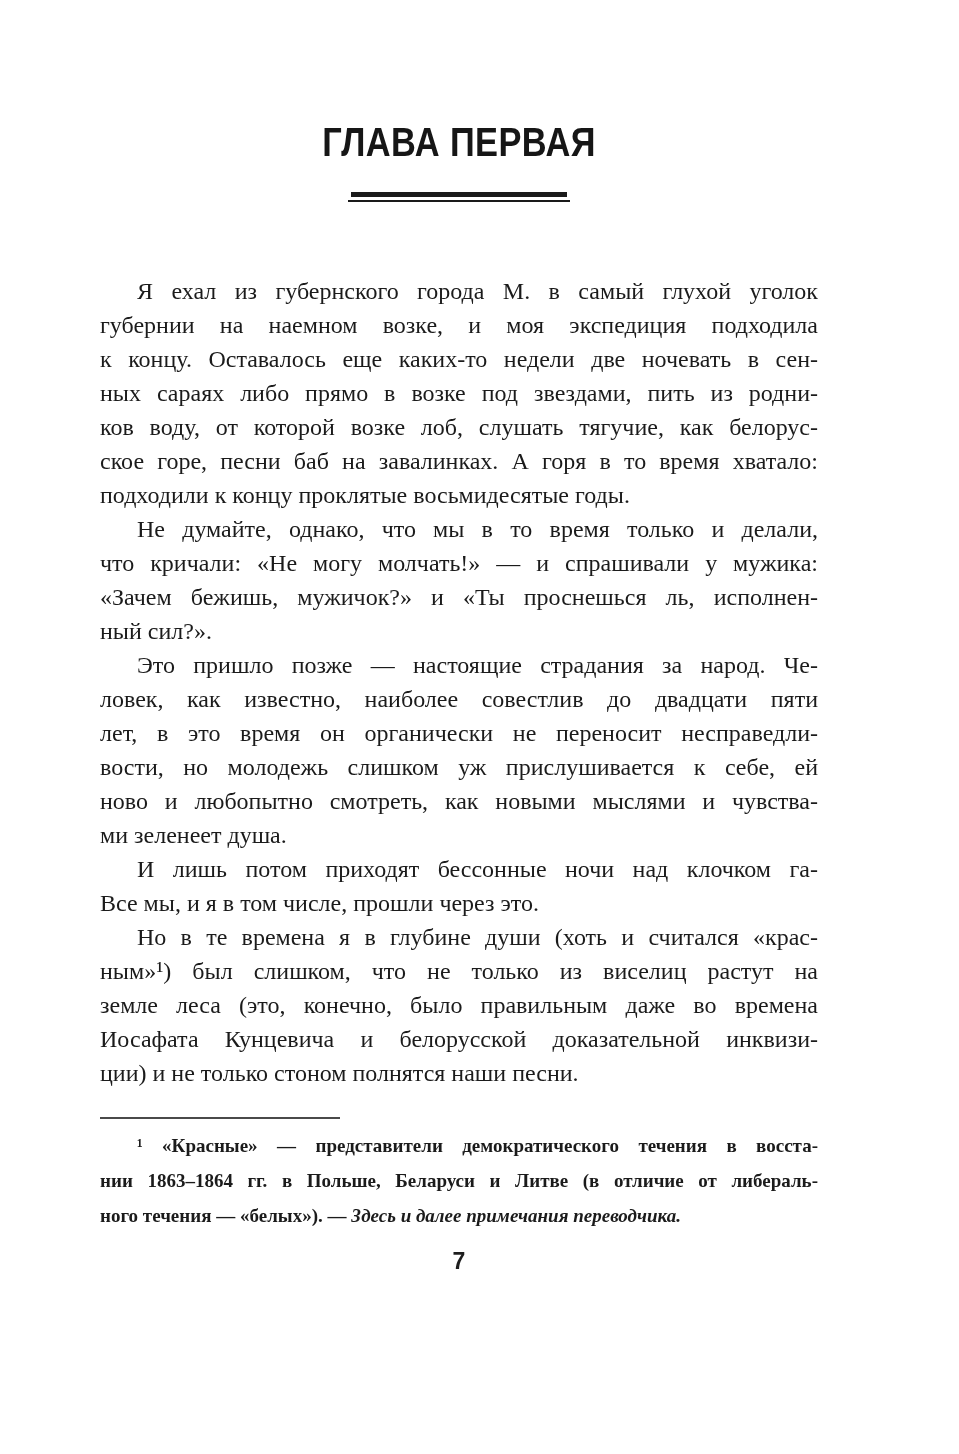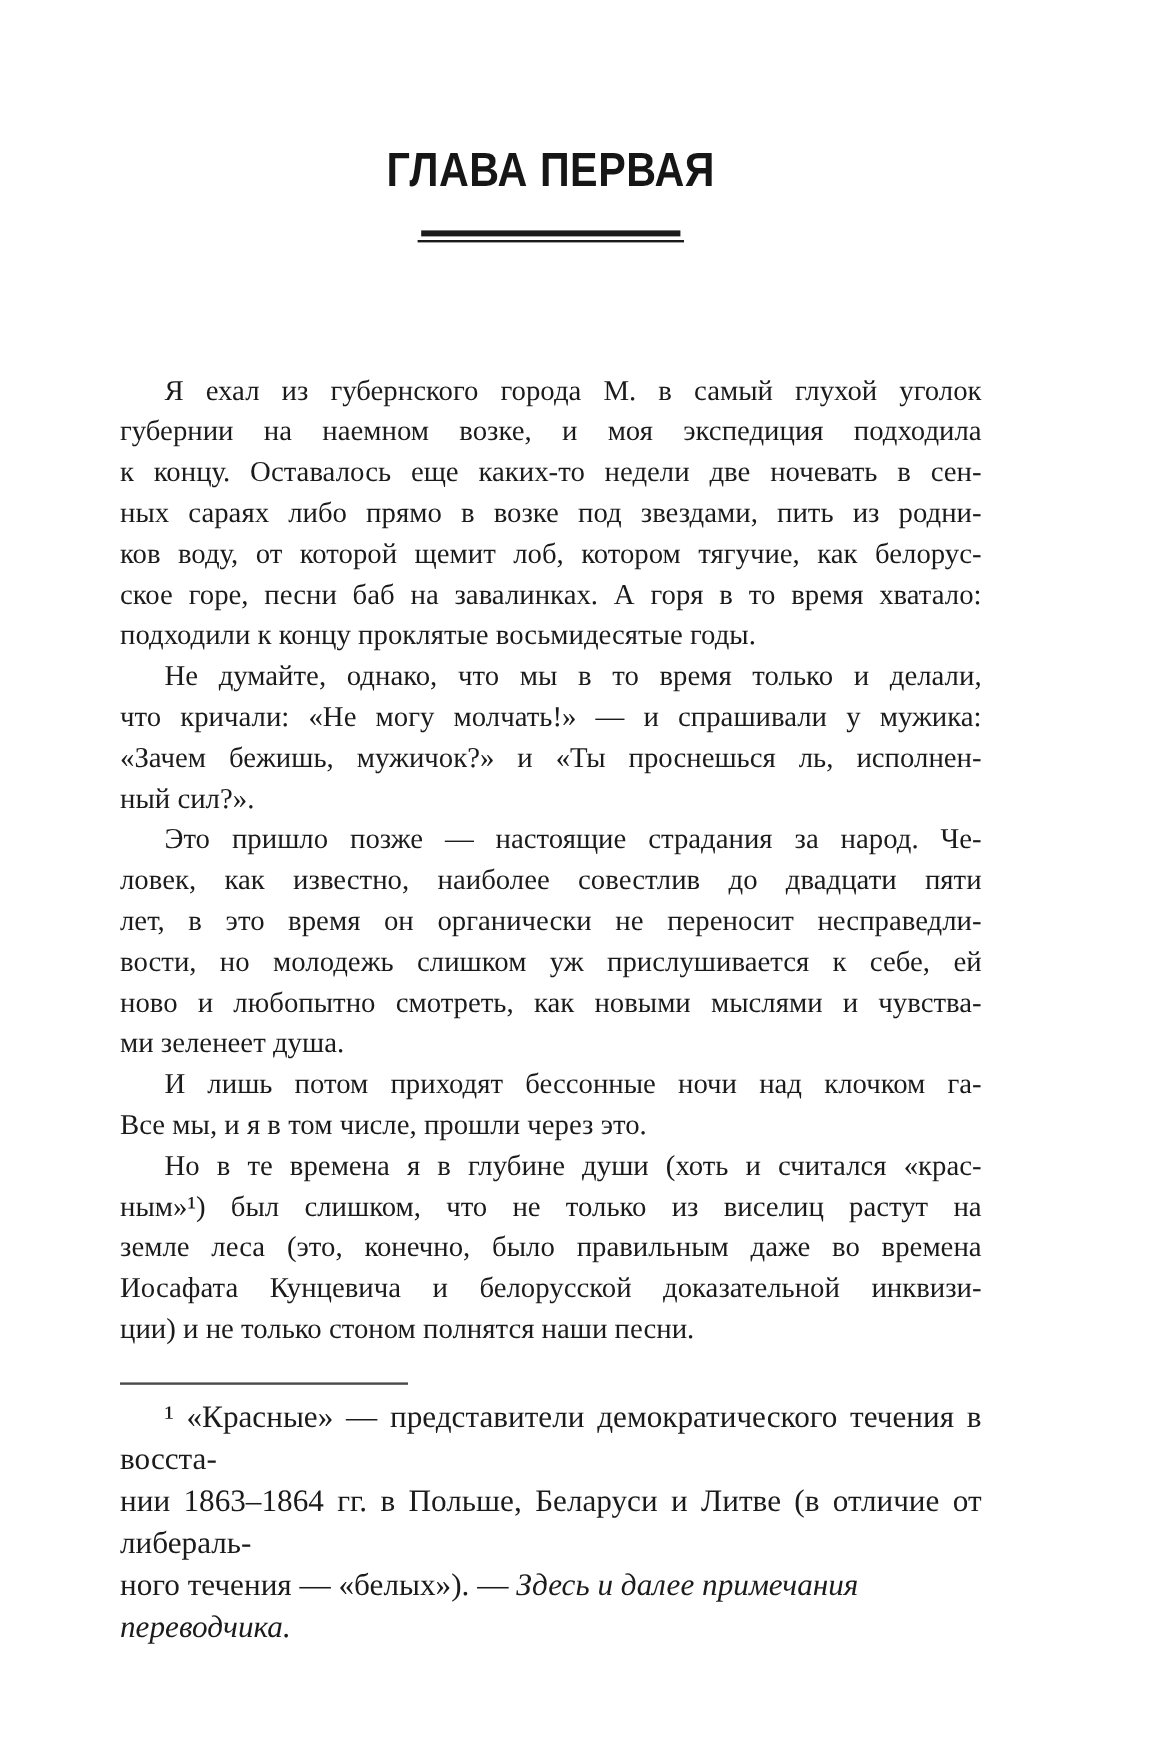--- a/index.html
+++ b/index.html
@@ -39,40 +39,41 @@
     height: 5px;
     background: #1a1a1a;
     margin: 0 3px;
   }
   .ornament .thin {
     height: 2px;
     background: #1a1a1a;
     margin-top: 3px;
   }
   .body-text {
-    margin-top: 107px;
+    margin-top: 72px;
     font-size: 24px;
     line-height: 34px;
   }
   .line {
     text-align: justify;
     text-align-last: justify;
   }
   .line.first { text-indent: 37px; }
   .line.last  { text-align: left; text-align-last: left; }
   .footnote-sep {
     margin-top: 27px;
     width: 240px;
     height: 2px;
     background: #4a4a4a;
   }
   .footnote {
     margin-top: 9px;
-    font-size: 26px;
+    font-size: 19px;
     line-height: 35px;
+    font-weight: bold;
   }
   .footnote .it { font-style: italic; }
   .page-number {
     margin-top: 15px;
     text-align: center;
     font-family: "Liberation Sans", sans-serif;
     font-weight: 700;
     font-size: 23px;
     color: #1d1d1d;
   }
@@ -89,21 +90,21 @@
       <div class="thick"></div>
       <div class="thin"></div>
     </div>
 
     <div class="body-text">
         <div>
           <div class="line first">Я ехал из губернского города М. в самый глухой уголок</div>
           <div class="line">губернии на наемном возке, и моя экспедиция подходила</div>
           <div class="line">к концу. Оставалось еще каких-то недели две ночевать в сен-</div>
           <div class="line">ных сараях либо прямо в возке под звездами, пить из родни-</div>
-          <div class="line">ков воду, от которой щемит лоб, котором тягучие, как белорус-</div>
+          <div class="line">ков воду, от которой возке лоб, слушать тягучие, как белорус-</div>
           <div class="line">ское горе, песни баб на завалинках. А горя в то время хватало:</div>
           <div class="line last">подходили к концу проклятые восьмидесятые годы.</div>
         </div>
         <div>
           <div class="line first">Не думайте, однако, что мы в то время только и делали,</div>
           <div class="line">что кричали: «Не могу молчать!» — и спрашивали у мужика:</div>
           <div class="line">«Зачем бежишь, мужичок?» и «Ты проснешься ль, исполнен-</div>
           <div class="line last">ный сил?».</div>
         </div>
         <div>

